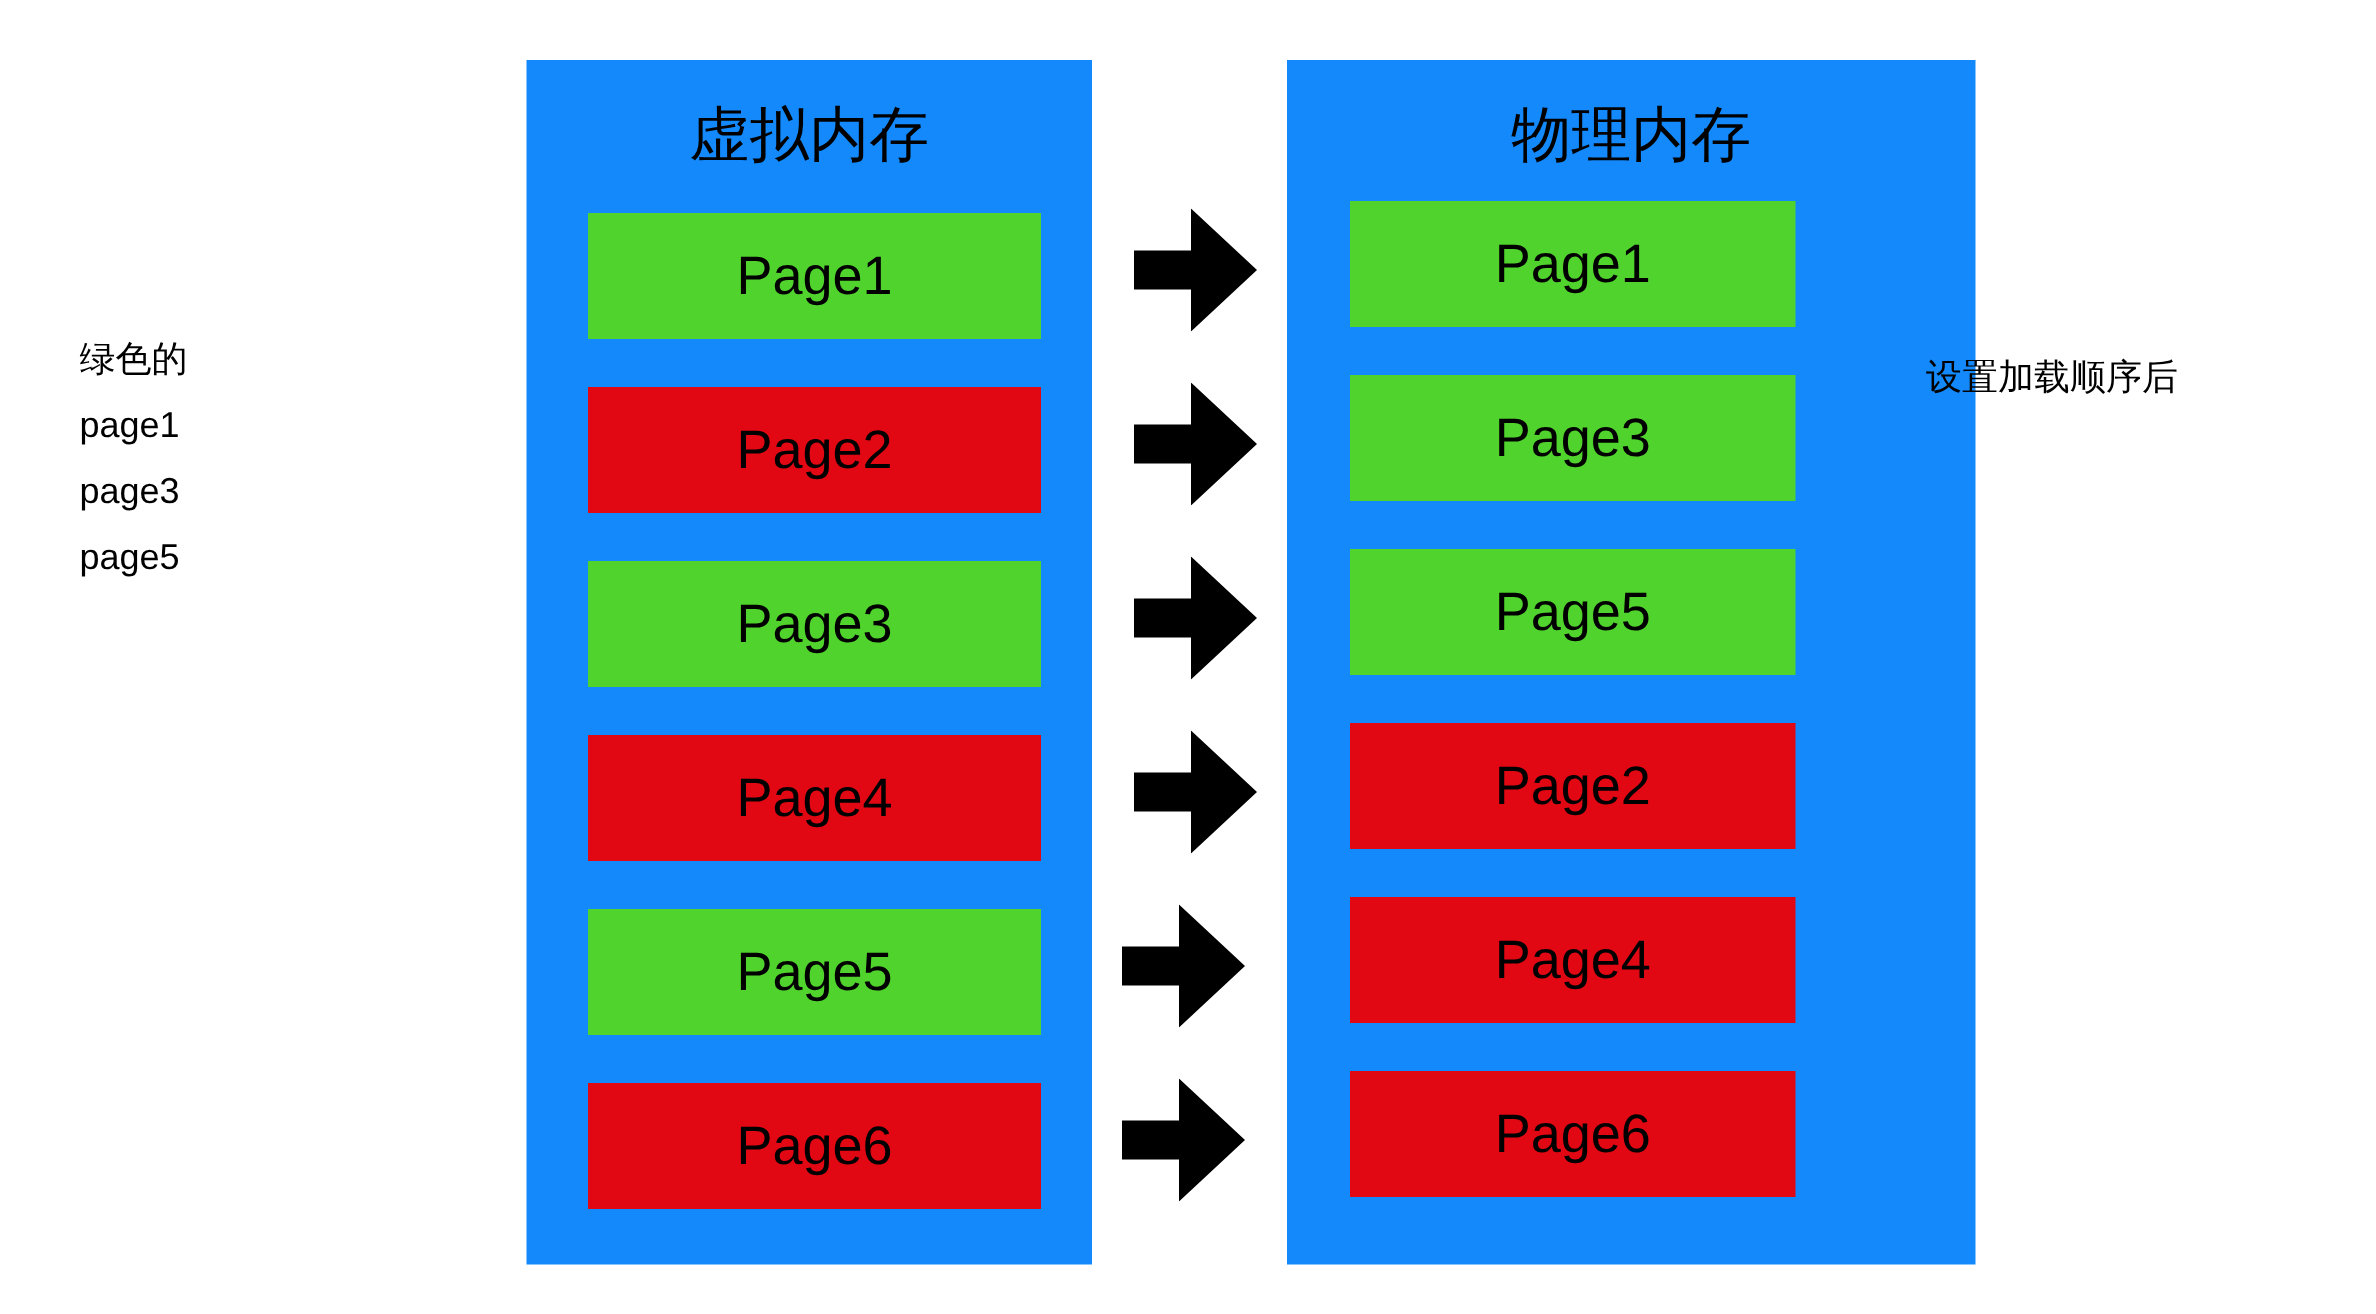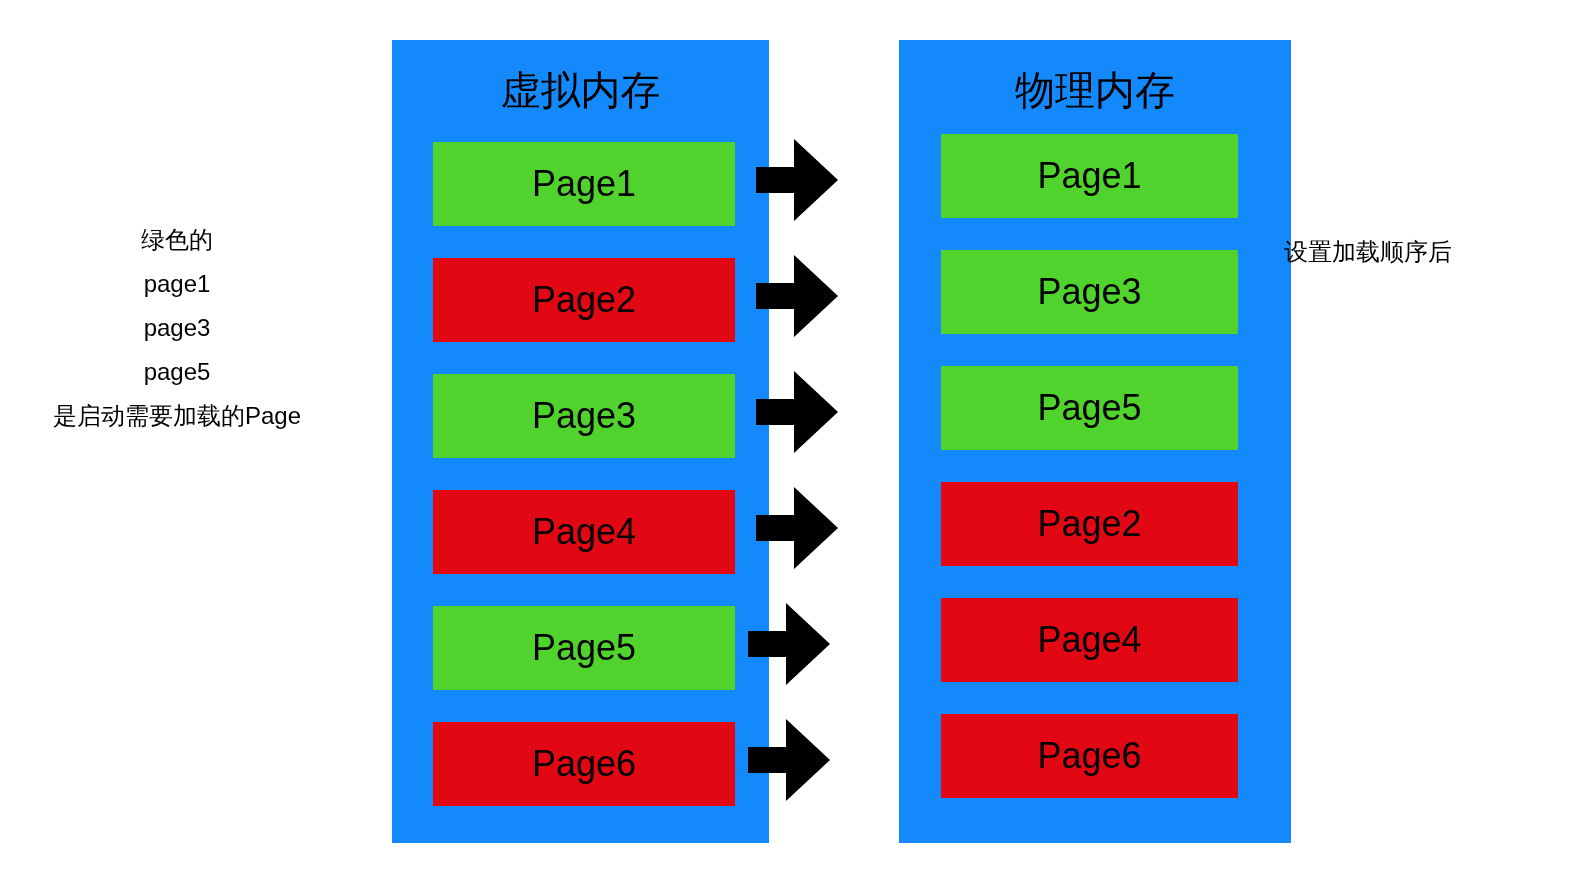--- a/index.html
+++ b/index.html
@@ -14,24 +14,23 @@
     background: var(--bg, #ffffff);
     font-family: "Liberation Sans", sans-serif;
     color: var(--text, #000000);
     overflow: hidden;
   }
   .memory-column {
     position: absolute;
     top: 40px;
     height: 803px;
     background: var(--col-bg, #1389FC);
-    margin-left: 41px;
   }
   .memory-column.left  { left: 351px; width: 377px; }
-  .memory-column.right { left: 858px; width: 392px; }
+  .memory-column.right { left: 858px; width: 459px; }
   .col-title {
     position: absolute;
     top: 26px;
     left: 0;
     width: 100%;
     text-align: center;
     font-size: 40px;
     line-height: 1.2;
     color: #000000;
     white-space: nowrap;
@@ -53,34 +52,33 @@
     height: 82px;
   }
   .arrow svg { display: block; }
   .arrow svg path { fill: var(--arrow, #000000); }
   .note {
     position: absolute;
     font-size: 24px;
     color: #000000;
     white-space: nowrap;
   }
-  .note.left-note  { left: 53px;   top: 218px; line-height: 44px; text-align: center; }
+  .note.left-note  { left: 53px;   top: 218px; line-height: 44px; }
   .note.right-note { left: 1284px; top: 229px; line-height: 45px; }
 </style>
 </head>
 <body>
 
 <div class="canvas">
 
   <div class="note left-note">
     <div>绿色的</div>
     <div>page1</div>
     <div>page3</div>
     <div>page5</div>
-    <div>是启动需要加载的Page</div>
   </div>
 
   <div class="memory-column left">
     <div class="col-title">虚拟内存</div>
     <div>
         <div class="page green" style="top: 102px; left: 41px; width: 302px;">Page1</div>
         <div class="page red" style="top: 218px; left: 41px; width: 302px;">Page2</div>
         <div class="page green" style="top: 334px; left: 41px; width: 302px;">Page3</div>
         <div class="page red" style="top: 450px; left: 41px; width: 302px;">Page4</div>
         <div class="page green" style="top: 566px; left: 41px; width: 302px;">Page5</div>

